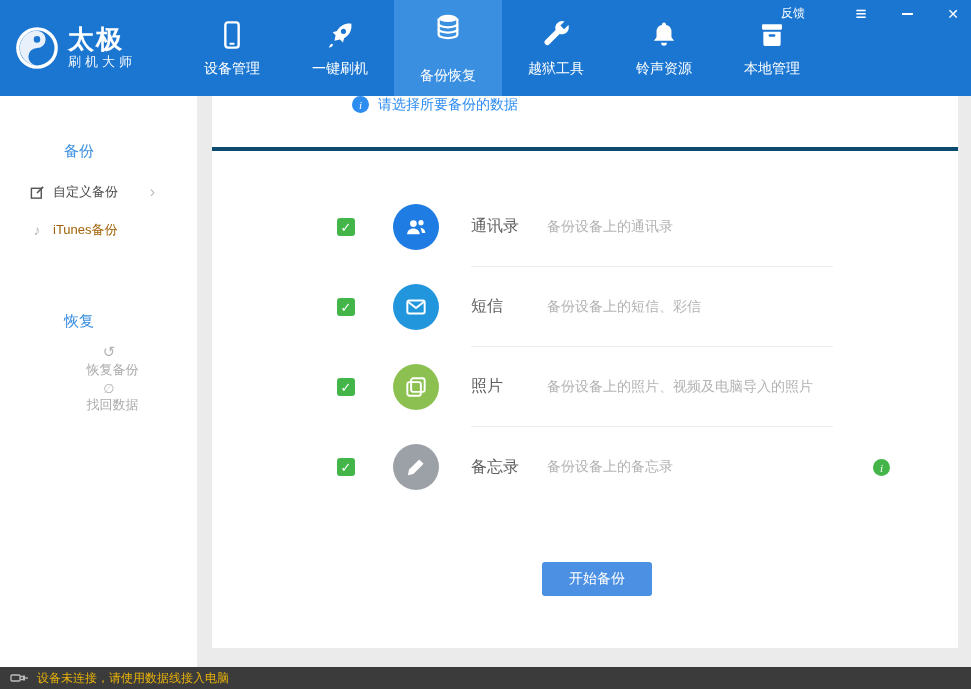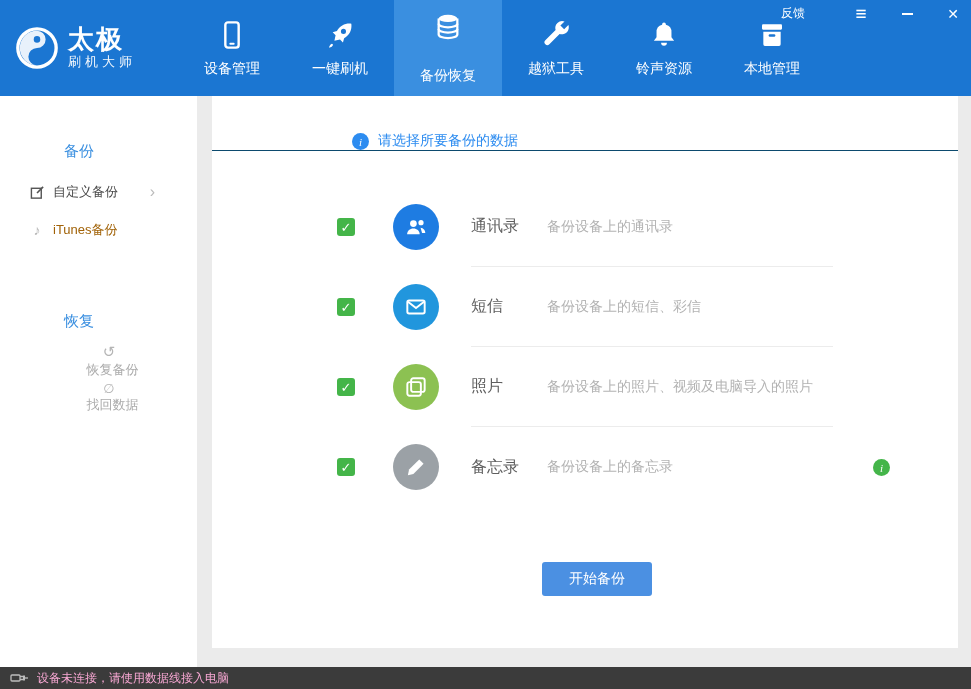--- a/index.html
+++ b/index.html
@@ -68,23 +68,23 @@
   .icon-restore::before { content: "↺"; font-size: 15px; }
   .icon-recover::before { content: "∅"; font-size: 13px; }
   .side-section-2 { margin-top: 62px; }
 
   
   .main-wrap { flex: 1; padding: 0 13px 19px 15px; min-width: 0; }
   .panel { background: #fff; height: 100%; display: flex; flex-direction: column; }
 
   .prompt-row {
     height: 55px; flex: 0 0 55px;
-    display: flex; align-items: flex-end;
+    display: flex; align-items: flex-start;
     padding-left: 140px;
-    border-bottom: 1px solid #0c4a6e;
+    border-bottom: 4px solid #0c4a6e;
   }
   .info-badge {
     width: 17px; height: 17px; border-radius: 50%;
     background: #2d8cf0; color: #fff;
     display: inline-flex; align-items: center; justify-content: center;
     font-size: 11px; font-style: italic; font-family: "Liberation Serif","DejaVu Serif",serif;
     margin-right: 9px; flex: 0 0 17px;
   }
   .info-badge::before { content: "i"; }
   .info-badge.green { background: #44b549; }
@@ -122,21 +122,21 @@
   .start-btn {
     width: 110px; height: 34px;
     background: #4b90e2; color: #fff; border: none; border-radius: 3px;
     font-size: 14px; cursor: pointer;
     font-family: "Liberation Sans","DejaVu Sans",sans-serif;
   }
 
   
   .statusbar {
     height: 22px; flex: 0 0 22px;
-    background: #3b3b3b; color: #f9a8d4;
+    background: #3b3b3b; color: #eab308;
     display: flex; align-items: center;
     font-size: 12px; padding-left: 10px;
   }
   .usb-icon { margin-right: 9px; display: flex; align-items: center; }
 </style>
 </head>
 <body>
 
 <div class="app">
 

